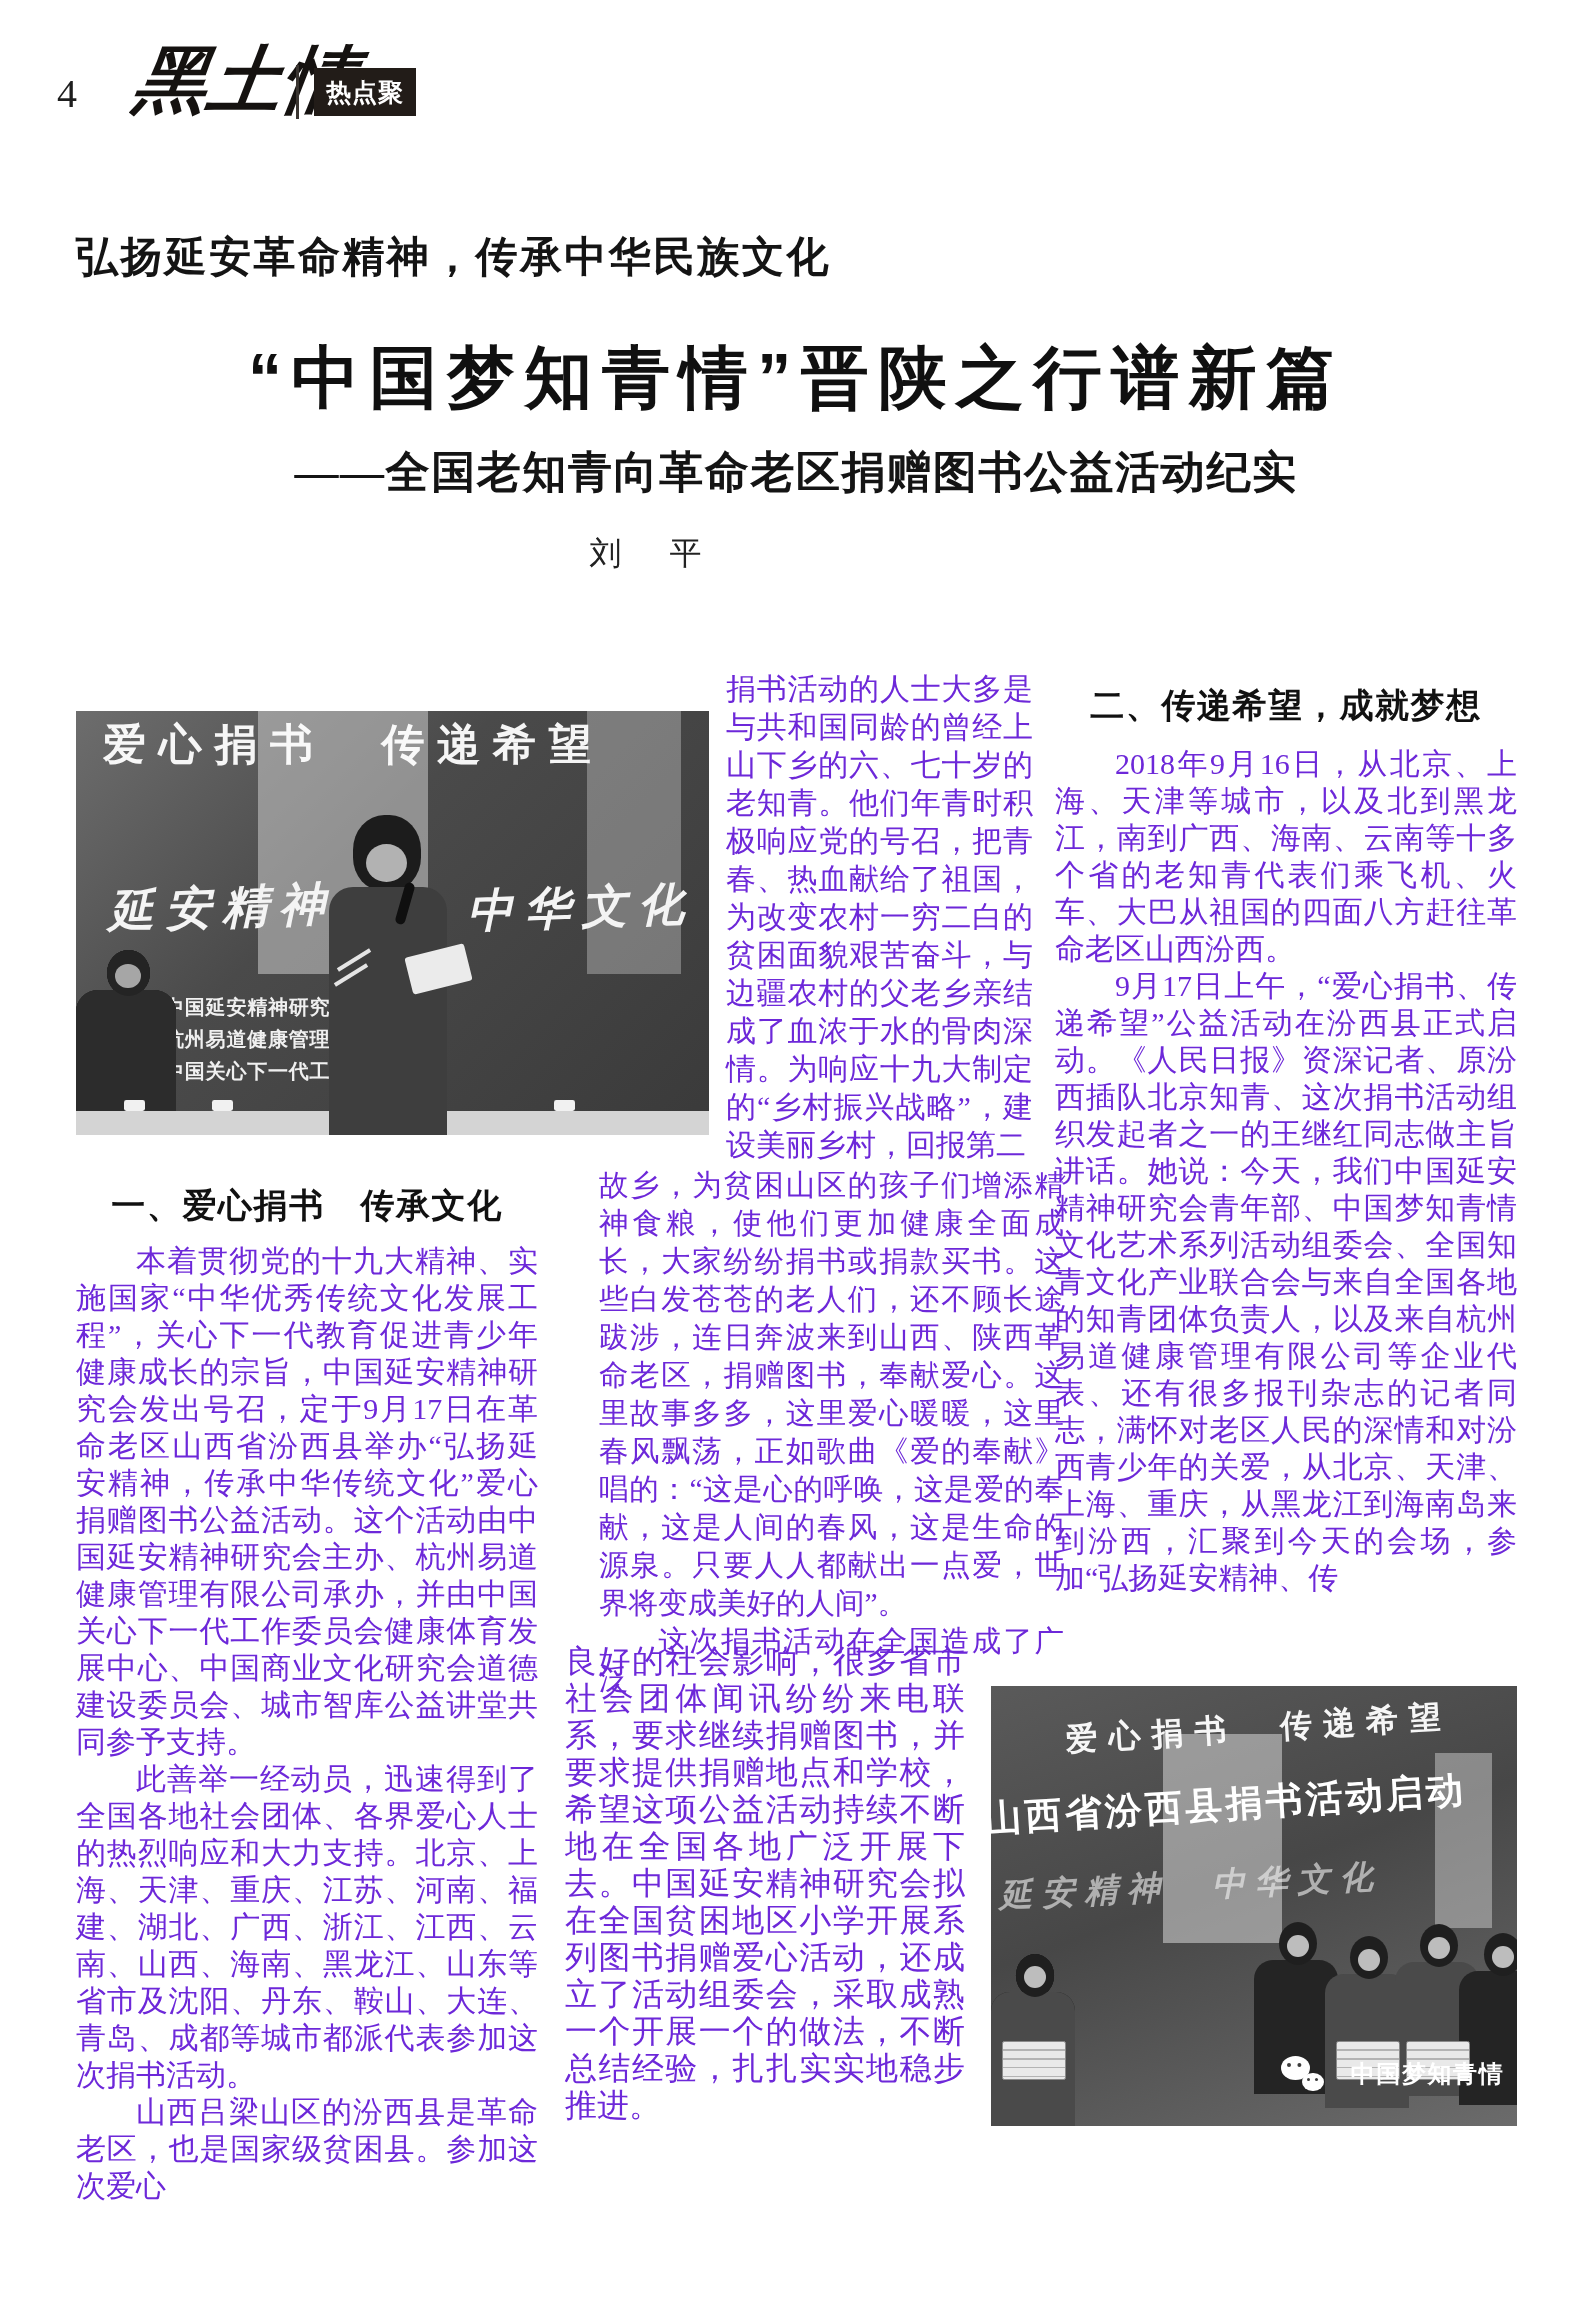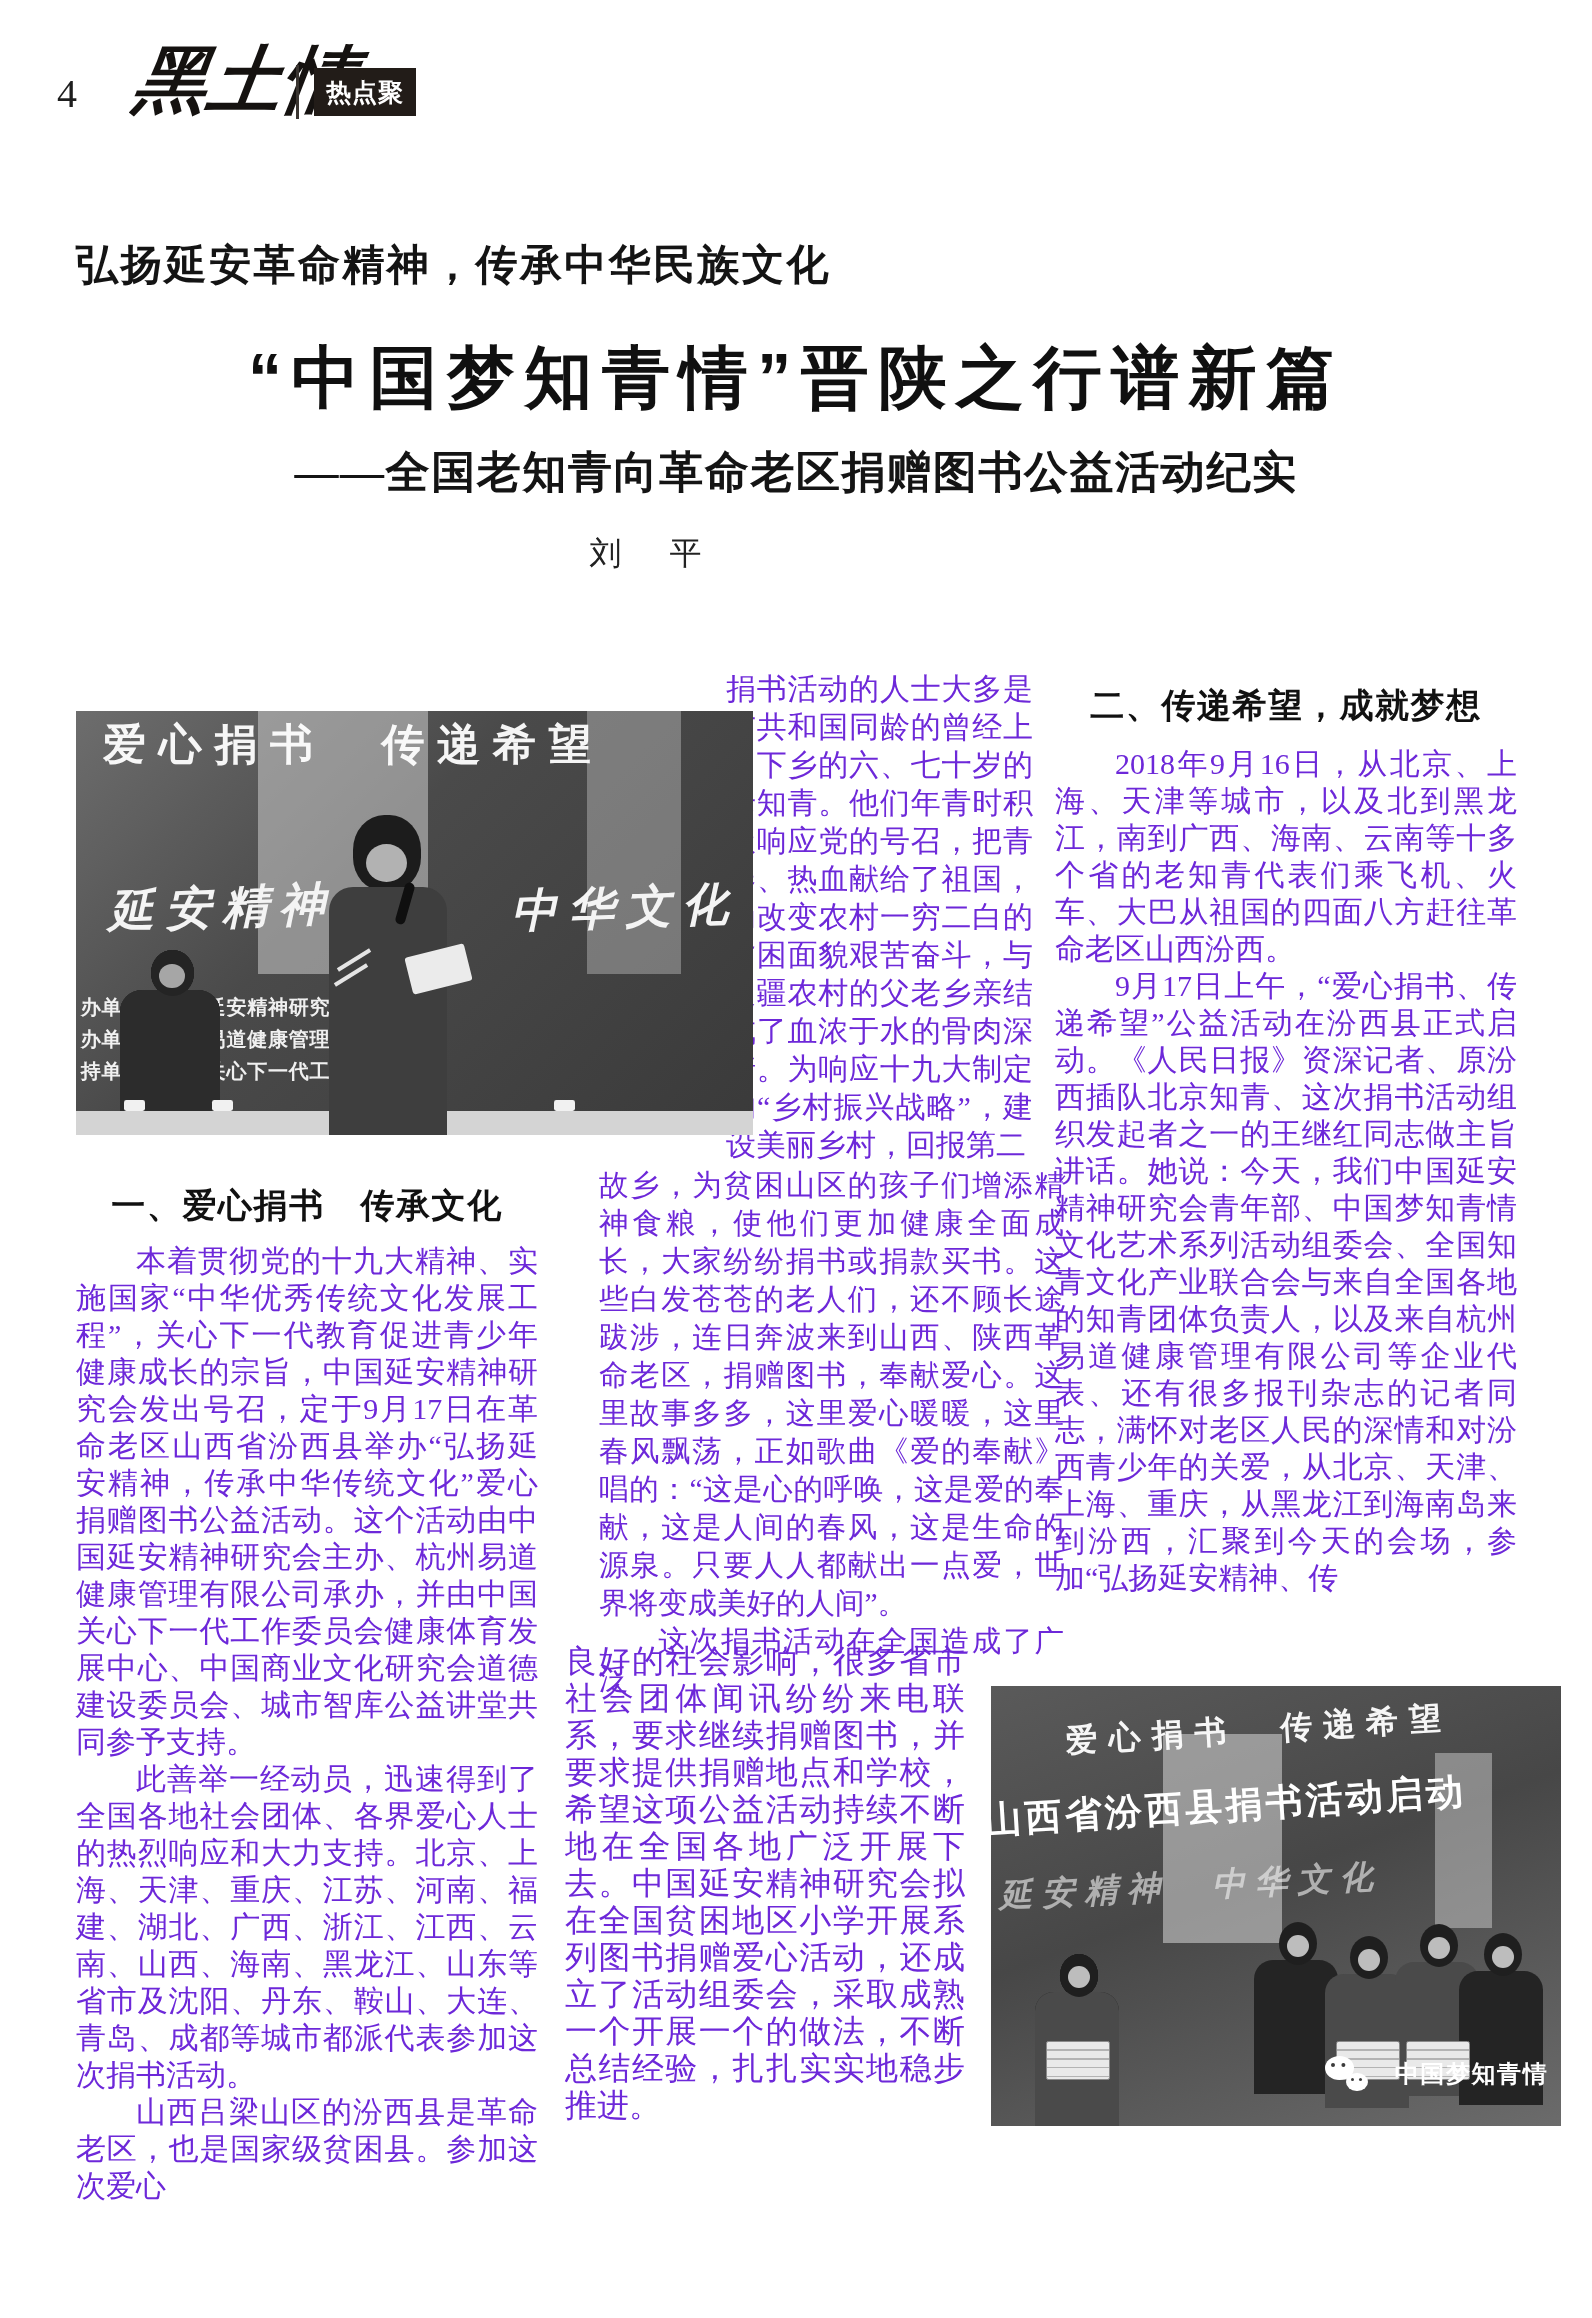--- a/index.html
+++ b/index.html
@@ -10,21 +10,21 @@
   .page-number{position:absolute;left:57px;top:70px;font-size:40px;font-family:"Liberation Serif",serif;}
   .masthead{position:absolute;left:134px;top:35px;width:143px;height:96px;
             font-family:"DejaVu Serif",serif;font-style:italic;font-weight:700;font-size:73px;
             line-height:89px;letter-spacing:1.6px;transform:skewX(-8deg);white-space:nowrap;color:#151210;}
   .header-divider{position:absolute;left:296px;top:65px;width:3.2px;height:54px;background:#3a3531;}
   .section-badge{position:absolute;left:314px;top:68px;width:102px;height:48px;background:#221c18;
                  color:#fff;font-family:"Liberation Sans","DejaVu Sans",sans-serif;font-weight:700;
                  font-size:25px;line-height:48px;text-align:center;letter-spacing:0.8px;}
 
   
-  .kicker{position:absolute;left:76px;top:237px;font-family:"Liberation Sans","DejaVu Sans",sans-serif;
+  .kicker{position:absolute;left:76px;top:229px;font-family:"Liberation Sans","DejaVu Sans",sans-serif;
           font-weight:700;font-size:42px;letter-spacing:2.4px;color:#141414;white-space:nowrap;}
   .main-title{position:absolute;left:0;width:1592px;top:333px;text-align:center;
               font-family:"Liberation Sans","DejaVu Sans",sans-serif;font-weight:700;
               font-size:68px;letter-spacing:9.6px;color:#101010;white-space:nowrap;}
   .sub-title{position:absolute;left:0;width:1592px;top:443px;text-align:center;
              font-family:"Liberation Serif","DejaVu Serif",serif;font-weight:700;
              font-size:44px;letter-spacing:1.6px;color:#141414;white-space:nowrap;}
   .author{position:absolute;left:0;width:1299px;top:532px;text-align:center;
           font-size:32px;letter-spacing:8px;color:#222;}
 
@@ -38,21 +38,21 @@
   #col2-tail{left:565px;top:1643px;width:400px;font-size:32px;line-height:37px;}
   #col3-body{left:1055px;top:745px;width:462px;font-size:30px;line-height:37px;}
 
   .col-heading{position:absolute;width:462px;text-align:center;
                font-family:"Liberation Sans","DejaVu Sans",sans-serif;font-weight:700;
                font-size:34px;letter-spacing:1.6px;color:#111;}
   #col1-heading{left:76px;top:1183px;}
   #col3-heading{left:1055px;top:683px;}
 
   
-  .photo{position:absolute;overflow:hidden;z-index:4;padding-left:44px;}
+  .photo{position:absolute;overflow:hidden;z-index:4;}
   #photo1{left:76px;top:711px;width:633px;height:424px;
           background:linear-gradient(135deg,#6d6d6d 0%,#4a4a4a 40%,#3a3a3a 100%);}
   #photo2{left:991px;top:1686px;width:526px;height:440px;
           background:linear-gradient(160deg,#5a5a5a 0%,#474747 45%,#6b6b6b 100%);}
   .light-panel{position:absolute;background:#cccccc;opacity:.55;}
   .ph-text{position:absolute;color:#fff;font-family:"Liberation Sans","DejaVu Sans",sans-serif;
            font-weight:700;white-space:nowrap;}
   .ph-callig{position:absolute;color:#f4f4f4;font-family:"DejaVu Serif",serif;font-style:italic;
              font-weight:700;white-space:nowrap;}
   #photo1 .banner1{left:27px;top:4.8px;font-size:43px;letter-spacing:12.7px;opacity:.95;}

